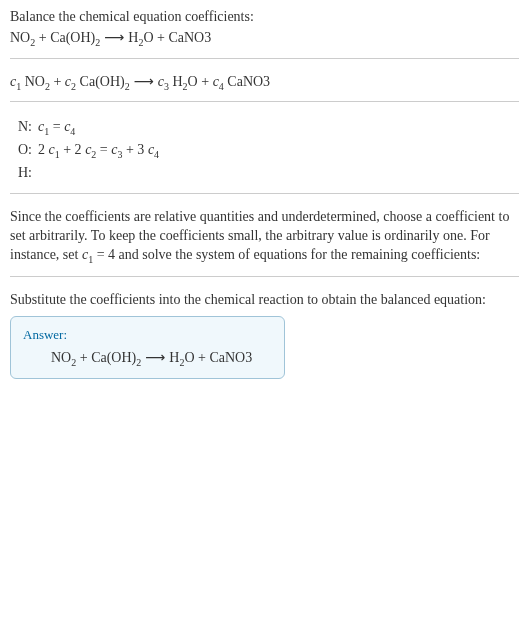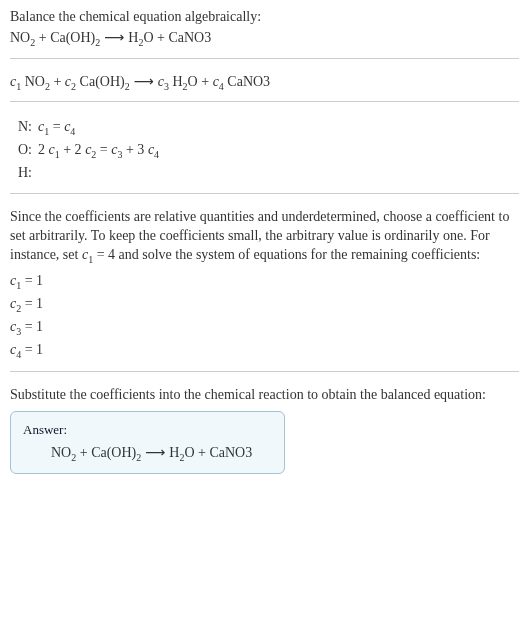--- a/index.html
+++ b/index.html
@@ -59,37 +59,37 @@
     .answer-box {
       border: 1px solid #a0c4d8;
       background: #f0f8fc;
       border-radius: 6px;
       padding: 10px 12px;
       width: 275px;
       margin-top: 6px;
     }
     .answer-label {
       font-size: 13px;
-      color: #0f172a;
+      color: #0369a1;
       margin-bottom: 6px;
     }
     .answer-eq {
       padding-left: 28px;
       font-size: 14px;
     }
     .text-block {
       line-height: 1.35;
       margin-bottom: 2px;
     }
   </style>
 </head>
 <body>
 
 <div class="section">
-  <div class="text-block">Balance the chemical equation algebraically:</div>
+  <div class="text-block">Balance the chemical equation coefficients:</div>
   <div class="eq-line">
     <span>NO</span><span class="sub">2</span><span> + Ca(OH)</span><span class="sub">2</span><span class="arrow"> ⟶ </span><span>H</span><span class="sub">2</span><span>O + CaNO3</span>
   </div>
 </div>
 
 <hr class="divider">
 
 <div class="section">
   <div class="eq-line">
     <span class="italic">c</span><span class="sub">1</span><span> NO</span><span class="sub">2</span><span> + </span><span class="italic">c</span><span class="sub">2</span><span> Ca(OH)</span><span class="sub">2</span><span class="arrow"> ⟶ </span><span class="italic">c</span><span class="sub">3</span><span> H</span><span class="sub">2</span><span>O + </span><span class="italic">c</span><span class="sub">4</span><span> CaNO3</span>
@@ -113,26 +113,20 @@
     </div>
   </div>
 </div>
 
 <hr class="divider">
 
 <div class="section">
   <div class="text-block">
     <span>Since the coefficients are relative quantities and underdetermined, choose a coefficient to set arbitrarily. To keep the coefficients small, the arbitrary value is ordinarily one. For instance, set </span><span class="italic">c</span><span class="sub">1</span><span> = 4 and solve the system of equations for the remaining coefficients:</span>
   </div>
-  <div class="coeff-list">
-    <div><span class="italic">c</span><span class="sub">1</span><span> = 1</span></div>
-    <div><span class="italic">c</span><span class="sub">2</span><span> = 1</span></div>
-    <div><span class="italic">c</span><span class="sub">3</span><span> = 1</span></div>
-    <div><span class="italic">c</span><span class="sub">4</span><span> = 1</span></div>
-  </div>
 </div>
 
 <hr class="divider">
 
 <div class="section">
   <div class="text-block">Substitute the coefficients into the chemical reaction to obtain the balanced equation:</div>
   <div class="answer-box">
     <div class="answer-label">Answer:</div>
     <div class="answer-eq">
       <span>NO</span><span class="sub">2</span><span> + Ca(OH)</span><span class="sub">2</span><span class="arrow"> ⟶ </span><span>H</span><span class="sub">2</span><span>O + CaNO3</span>

